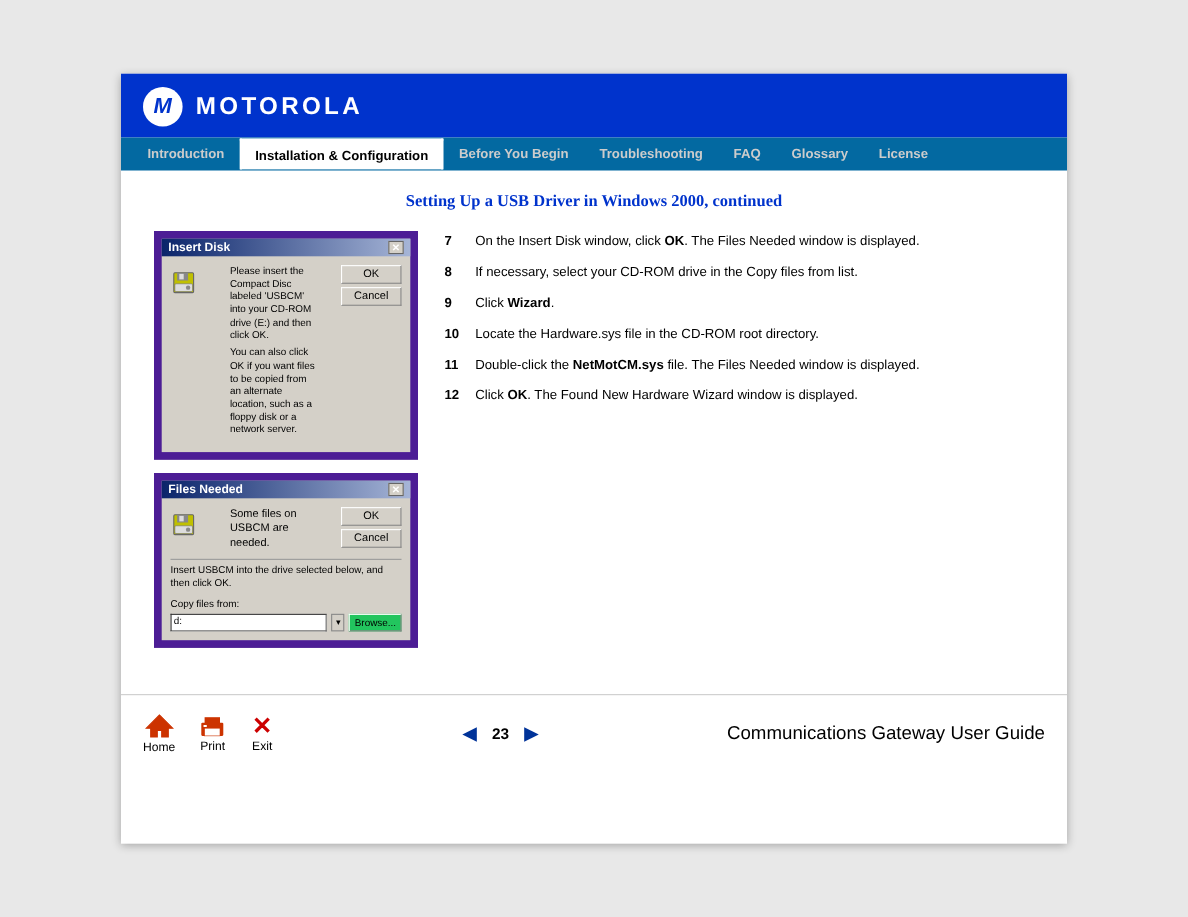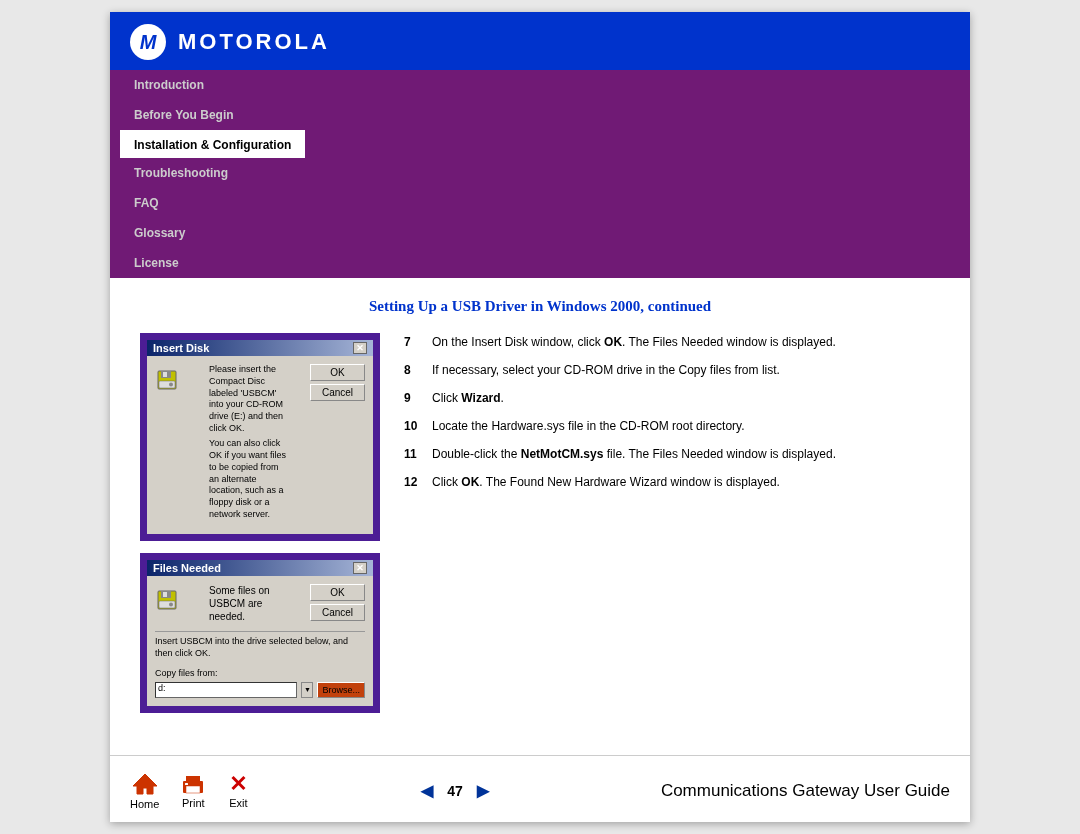--- a/index.html
+++ b/index.html
@@ -59,25 +59,24 @@
     .logo-text {
       color: white;
       font-size: 22px;
       font-weight: 900;
       letter-spacing: 3px;
       font-family: Arial, sans-serif;
     }
 
     
     .nav-bar {
-      background: #701a75;
-      display: flex;
-      align-items: flex-start;
+      background: #0369a1;
+      display: flex;
+      align-items: center;
       padding: 0 10px;
-      flex-direction: column;
     }
 
     .nav-item {
       color: #cccccc;
       font-size: 12px;
       font-weight: bold;
       padding: 8px 14px;
       cursor: pointer;
       display: flex;
       align-items: center;
@@ -234,21 +233,21 @@
       height: 16px;
       background: #d4d0c8;
       border: 1px solid #888;
       display: flex;
       align-items: center;
       justify-content: center;
       font-size: 7px;
     }
 
     .win-browse-btn {
-      background: #c2410c;
+      background: #22c55e;
       border: 1px solid #888;
       border-top-color: #fff;
       border-left-color: #fff;
       font-size: 9px;
       padding: 1px 4px;
       cursor: pointer;
     }
 
     
     .instructions-col {
@@ -358,22 +357,22 @@
 
     <div class="header">
       <div class="logo-circle">
         <span class="logo-m">M</span>
       </div>
       <span class="logo-text">MOTOROLA</span>
     </div>
 
     <div class="nav-bar">
       <div class="nav-item">Introduction</div>
+      <div class="nav-item active">Installation &amp; Configuration</div>
       <div class="nav-item">Before You Begin</div>
-      <div class="nav-item active">Installation &amp; Configuration</div>
       <div class="nav-item">Troubleshooting</div>
       <div class="nav-item">FAQ</div>
       <div class="nav-item">Glossary</div>
       <div class="nav-item">License</div>
     </div>
 
     <div class="content">
 
       <div class="page-title">Setting Up a USB Driver in Windows 2000, continued</div>
 
@@ -515,21 +514,21 @@
 
         <div class="footer-icon-item">
           <div class="exit-icon" style="color:#cc0000; font-weight:900; font-size:22px;">✕</div>
           <span>Exit</span>
         </div>
 
       </div>
 
       <div class="footer-center">
         <span class="nav-arrow">◀</span>
-        <span class="page-num">47</span>
+        <span class="page-num">23</span>
         <span class="nav-arrow">▶</span>
       </div>
 
       <div class="footer-right">Communications Gateway User Guide</div>
     </div>
 
   </div>
 </div>
 
 </body></html>

